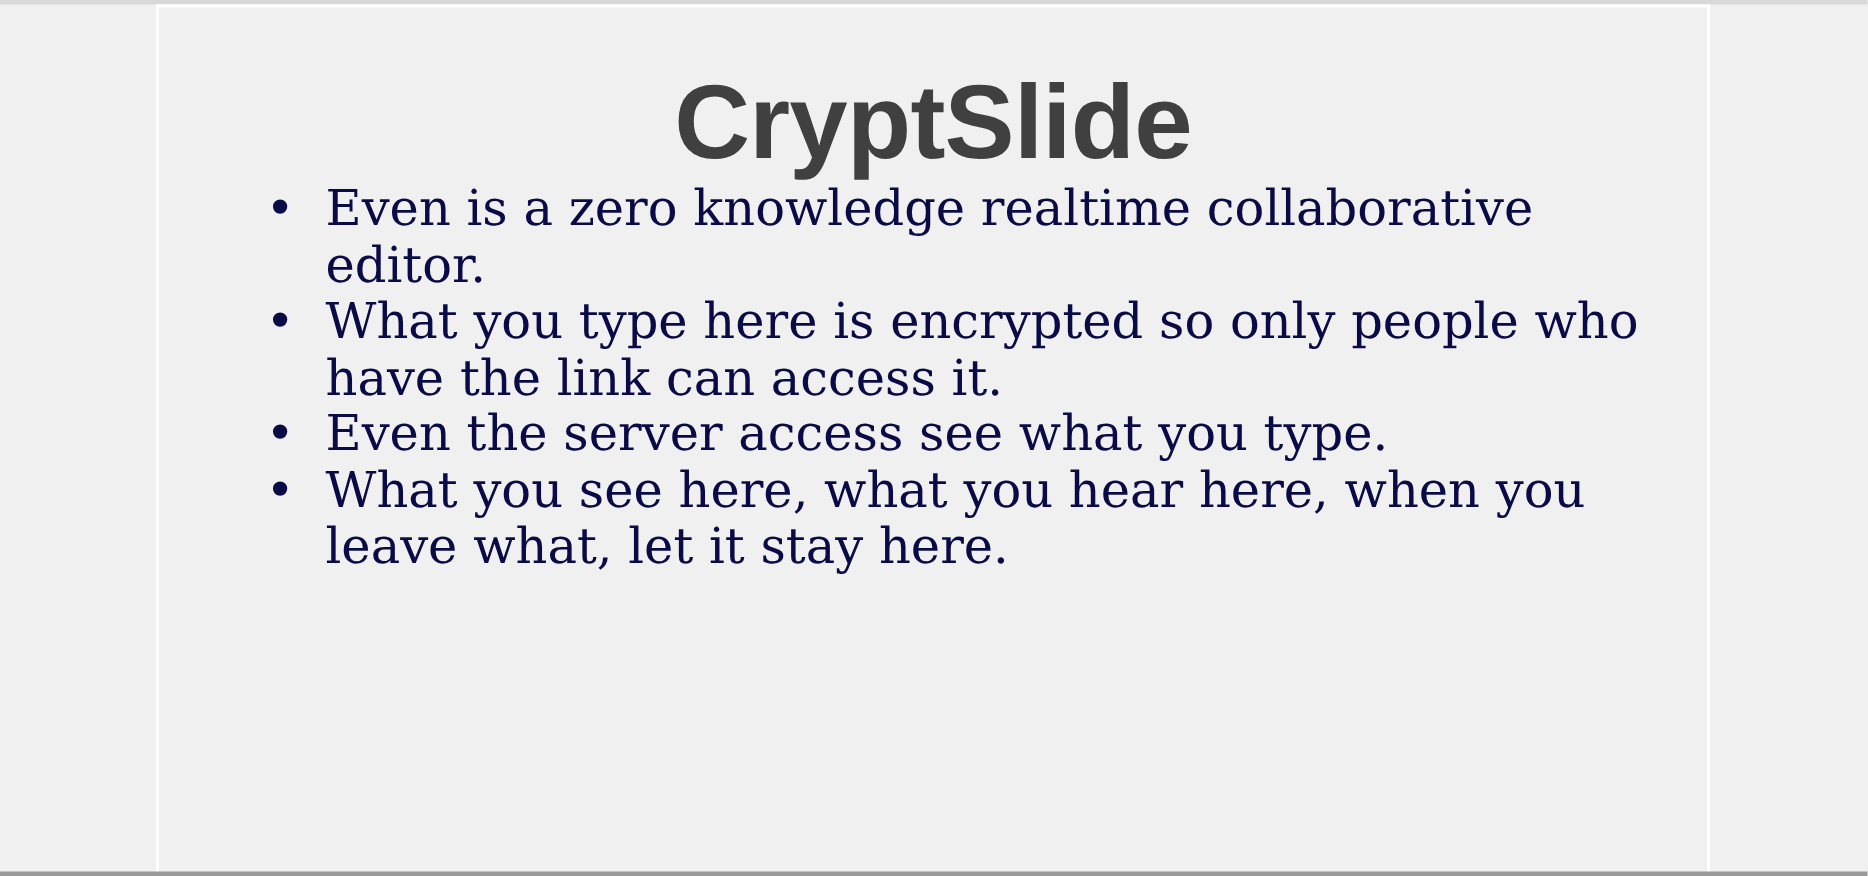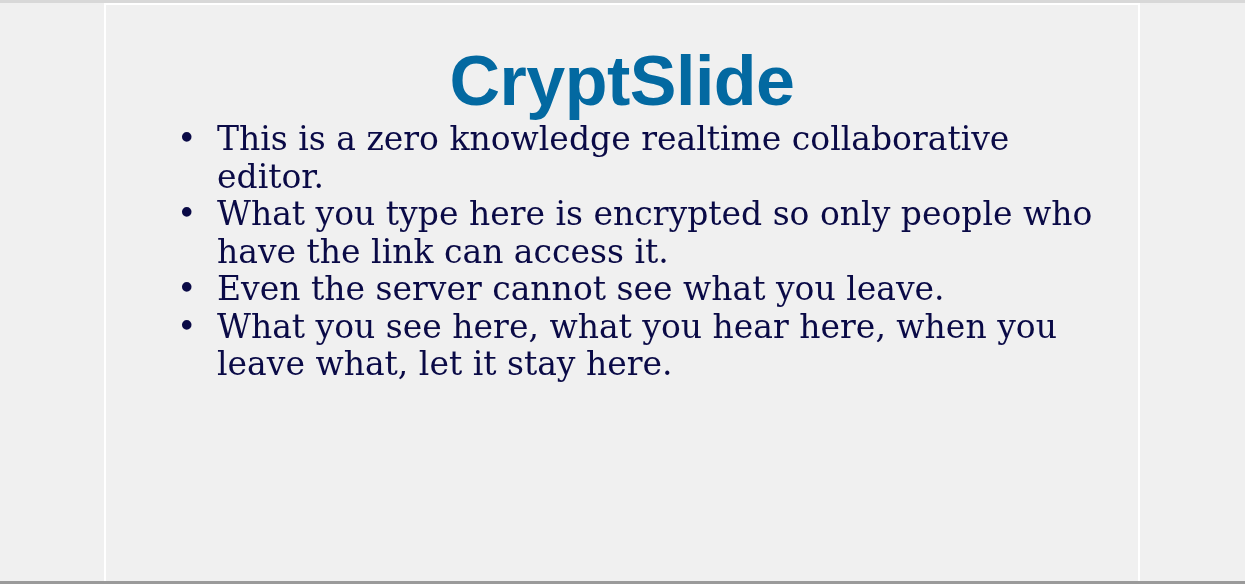--- a/index.html
+++ b/index.html
@@ -55,21 +55,21 @@
     position: absolute;
     left: 0;
     top: 38px;
     width: 100%;
     text-align: center;
     font-family: "Liberation Sans", "DejaVu Sans", sans-serif;
     font-weight: bold;
     font-size: 70px;
     line-height: 76px;
     letter-spacing: -0.5px;
-    color: #0369a1;
+    color: #404040;
     white-space: nowrap;
   }
 
   #slide-bullets {
     position: absolute;
     left: 42px;
     top: 115px;
     width: 960px;
     margin: 0;
     padding: 0;
@@ -108,31 +108,31 @@
 <div id="top-rule"></div>
 
 <div id="slide">
 
   <h1 id="slide-title">CryptSlide</h1>
 
   <ul id="slide-bullets">
 
     <li class="bullet-row">
       <span class="bullet-marker">•</span>
-      <span class="bullet-text">This is a zero knowledge realtime collaborative editor.</span>
+      <span class="bullet-text">Even is a zero knowledge realtime collaborative editor.</span>
     </li>
 
     <li class="bullet-row">
       <span class="bullet-marker">•</span>
       <span class="bullet-text">What you type here is encrypted so only people who have the link can access it.</span>
     </li>
 
     <li class="bullet-row">
       <span class="bullet-marker">•</span>
-      <span class="bullet-text">Even the server cannot see what you leave.</span>
+      <span class="bullet-text">Even the server access see what you type.</span>
     </li>
 
     <li class="bullet-row">
       <span class="bullet-marker">•</span>
       <span class="bullet-text">What you see here, what you hear here, when you leave what, let it stay here.</span>
     </li>
 
   </ul>
 
 </div>

